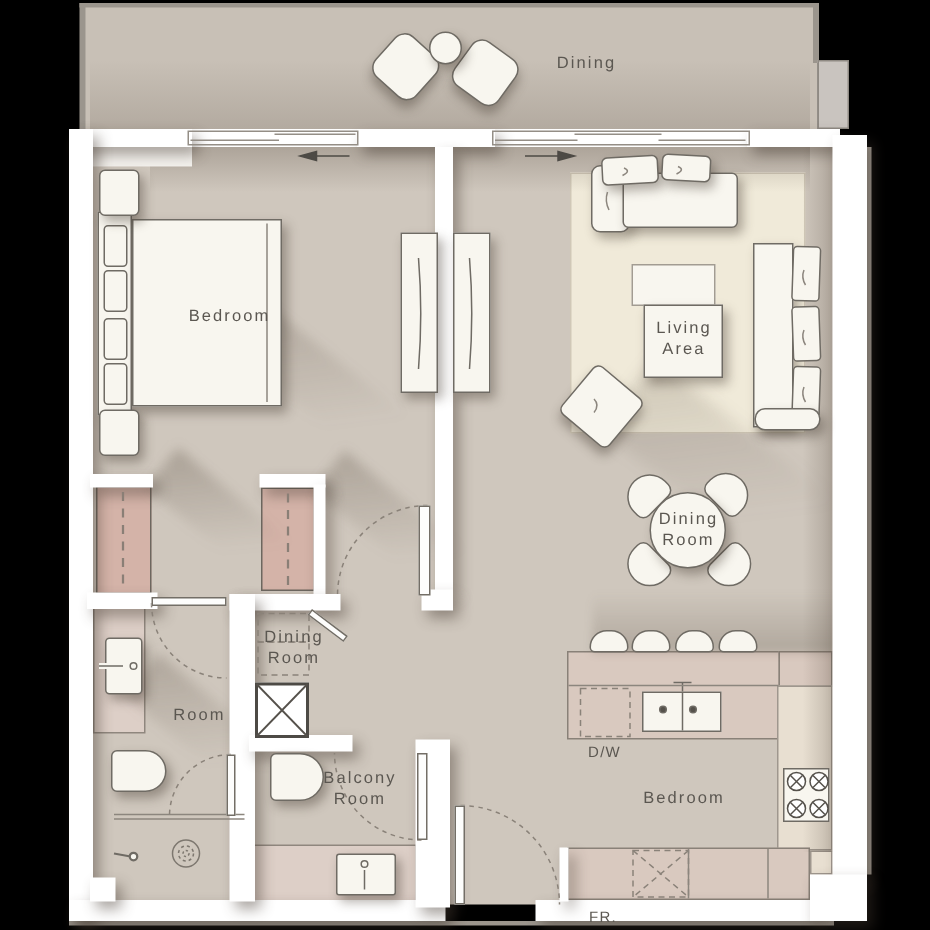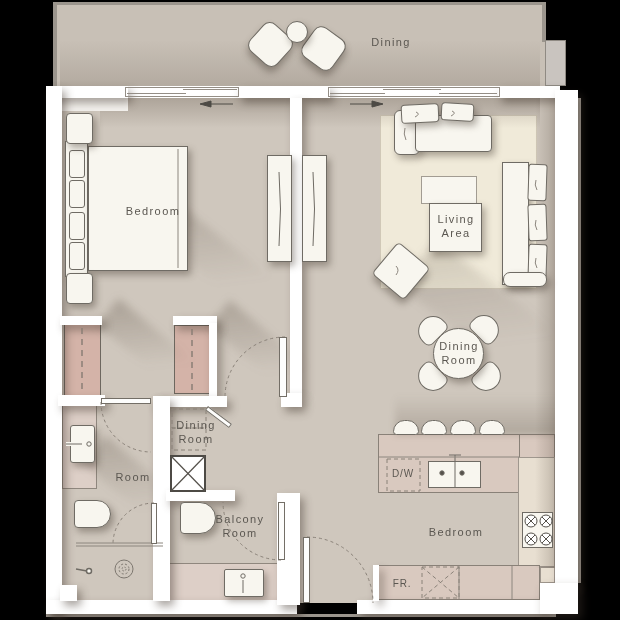--- a/index.html
+++ b/index.html
@@ -16,21 +16,21 @@
   .vanity{background:var(--c-vanity,#ddcfc7);border:1px solid rgba(110,104,96,.7);}
   .sh{z-index:20;pointer-events:none;}
   .w{background:var(--c-wall,#ffffff);z-index:30;box-shadow:4px 5px 9px rgba(66,56,46,.45);}
   .wn{background:var(--c-wall,#ffffff);z-index:28;}
   .furn{background:var(--c-furniture,#f8f6ef);border:1px solid var(--c-outline,#6f6b64);
         z-index:35;box-shadow:3px 4px 7px rgba(64,55,46,.40);}
   .nosh{box-shadow:none;}
   .rail{background:var(--c-rail,#9b958d);z-index:8;}
   .lbl{z-index:50;color:var(--c-text,#5b5751);font-size:11px;letter-spacing:1.4px;
        white-space:pre-line;text-align:center;transform:translate(-50%,-50%);line-height:1.25;}
-  .lbl-sm{font-size:10px;letter-spacing:0.8px;}
+  .lbl-sm{font-size:10px;letter-spacing:0.8px;margin-top:29px;}
   svg.lines{left:0;top:0;z-index:40;pointer-events:none;}
   .leaf{background:#fdfdfc;border:1px solid #736e66;z-index:45;}
 </style>
 </head>
 <body>
 
 <div id="stage">
 
   <div class="bfloor" style="left:55px;top:3px;width:490px;height:84px;"></div>
   <div class="rail" style="left:53px;top:2px;width:492px;height:3px;"></div>

